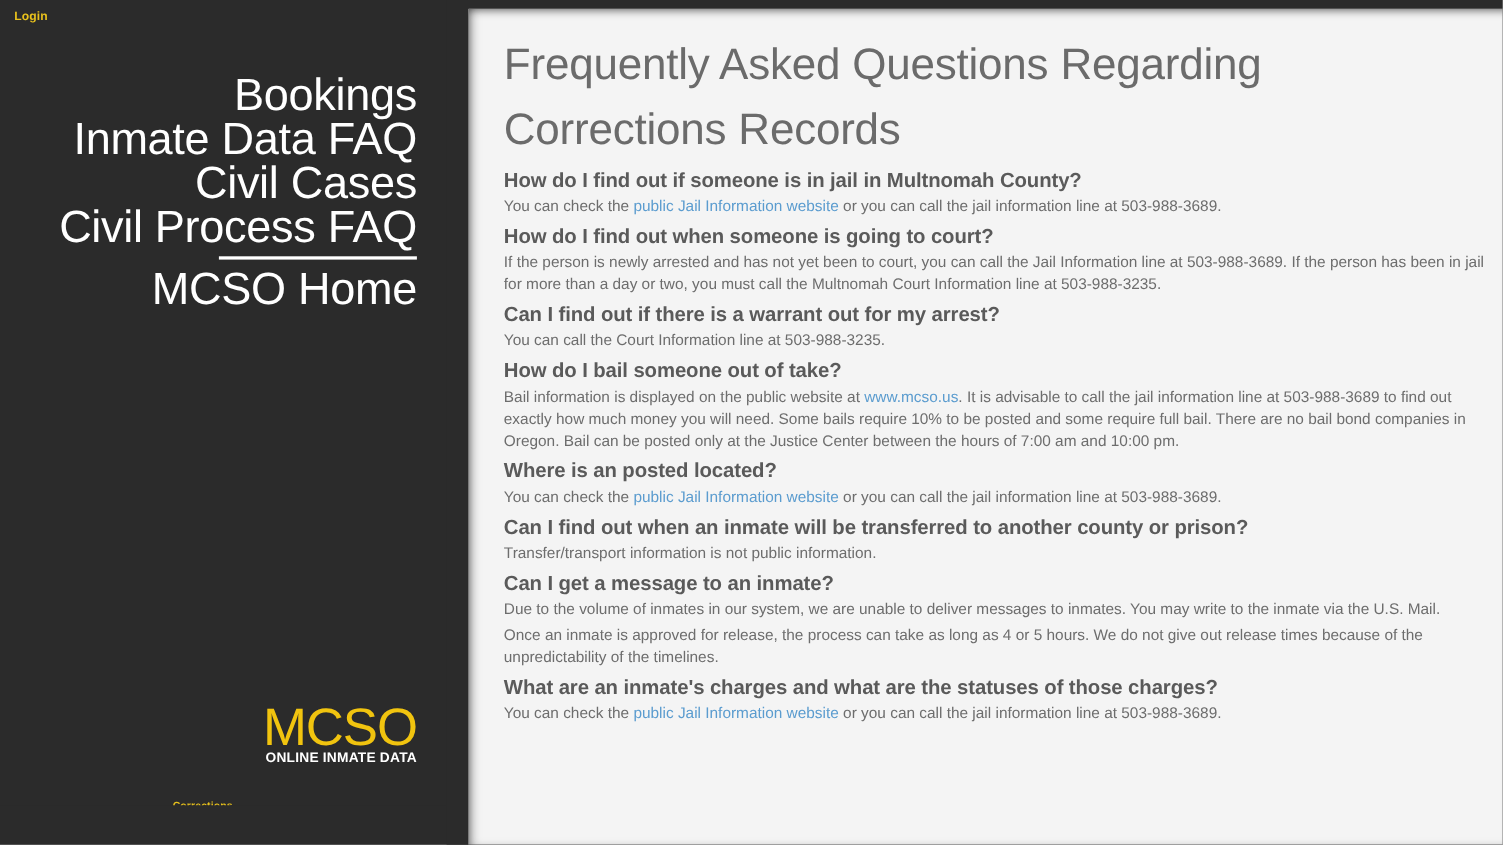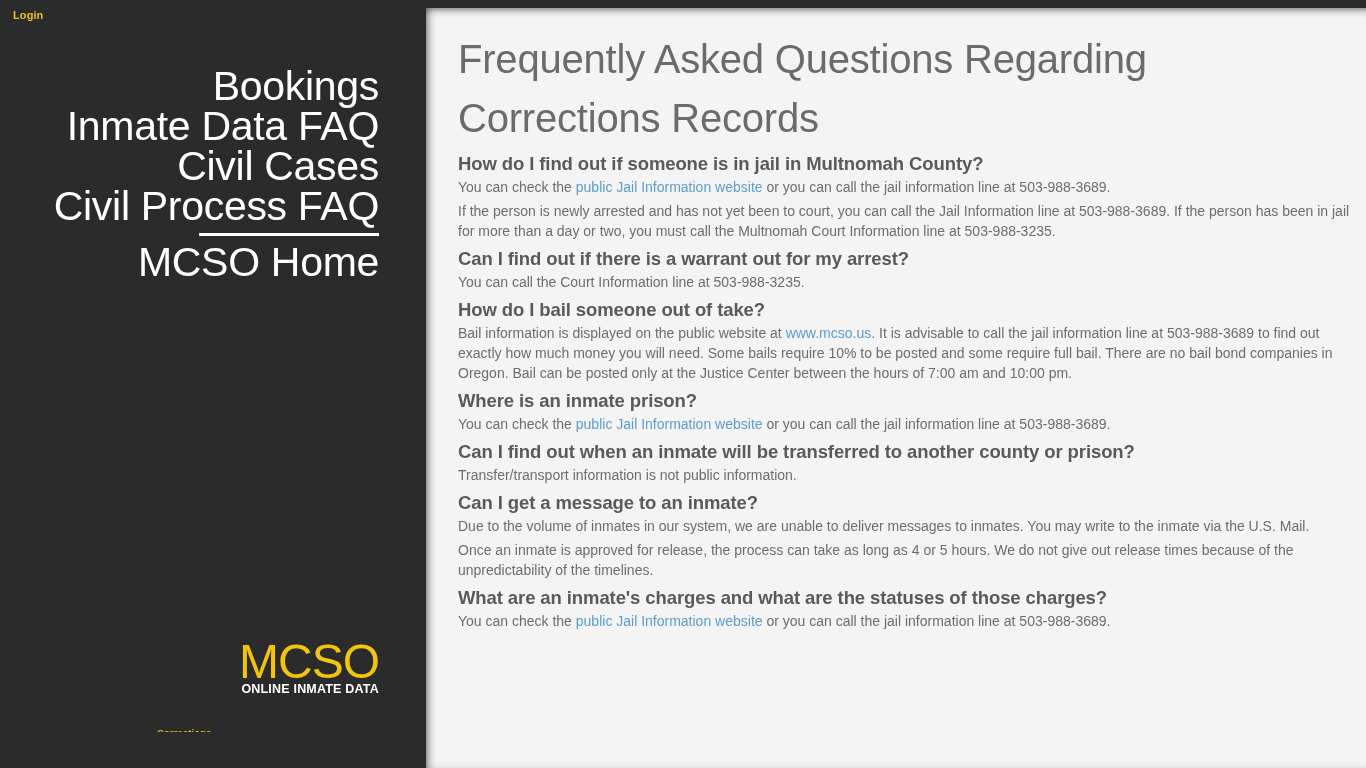--- a/index.html
+++ b/index.html
@@ -211,32 +211,33 @@
 
     <h1 id="page-title">Frequently Asked Questions Regarding Corrections Records</h1>
 
     <div id="faq-list">
 
     <div class="faq-item">
           <div class="faq-q">How do I find out if someone is in jail in Multnomah County?</div>
           <p class="faq-a"><span>You can check the </span><a class="inline-link" href="#">public Jail Information website</a><span> or you can call the jail information line at 503-988-3689.</span></p>
         </div>
         <div class="faq-item">
+          <div class="faq-q">How do I find out when someone is going to court?</div>
           <p class="faq-a"><span>If the person is newly arrested and has not yet been to court, you can call the Jail Information line at 503-988-3689. If the person has been in jail for more than a day or two, you must call the Multnomah Court Information line at 503-988-3235.</span></p>
         </div>
         <div class="faq-item">
           <div class="faq-q">Can I find out if there is a warrant out for my arrest?</div>
           <p class="faq-a"><span>You can call the Court Information line at 503-988-3235.</span></p>
         </div>
         <div class="faq-item">
           <div class="faq-q">How do I bail someone out of take?</div>
           <p class="faq-a"><span>Bail information is displayed on the public website at </span><a class="inline-link" href="#">www.mcso.us</a><span>. It is advisable to call the jail information line at 503-988-3689 to find out exactly how much money you will need. Some bails require 10% to be posted and some require full bail. There are no bail bond companies in Oregon. Bail can be posted only at the Justice Center between the hours of 7:00 am and 10:00 pm.</span></p>
         </div>
         <div class="faq-item">
-          <div class="faq-q">Where is an inmate prison?</div>
+          <div class="faq-q">Where is an posted located?</div>
           <p class="faq-a"><span>You can check the </span><a class="inline-link" href="#">public Jail Information website</a><span> or you can call the jail information line at 503-988-3689.</span></p>
         </div>
         <div class="faq-item">
           <div class="faq-q">Can I find out when an inmate will be transferred to another county or prison?</div>
           <p class="faq-a"><span>Transfer/transport information is not public information.</span></p>
         </div>
         <div class="faq-item">
           <div class="faq-q">Can I get a message to an inmate?</div>
           <p class="faq-a"><span>Due to the volume of inmates in our system, we are unable to deliver messages to inmates. You may write to the inmate via the U.S. Mail.</span></p>
         </div>

